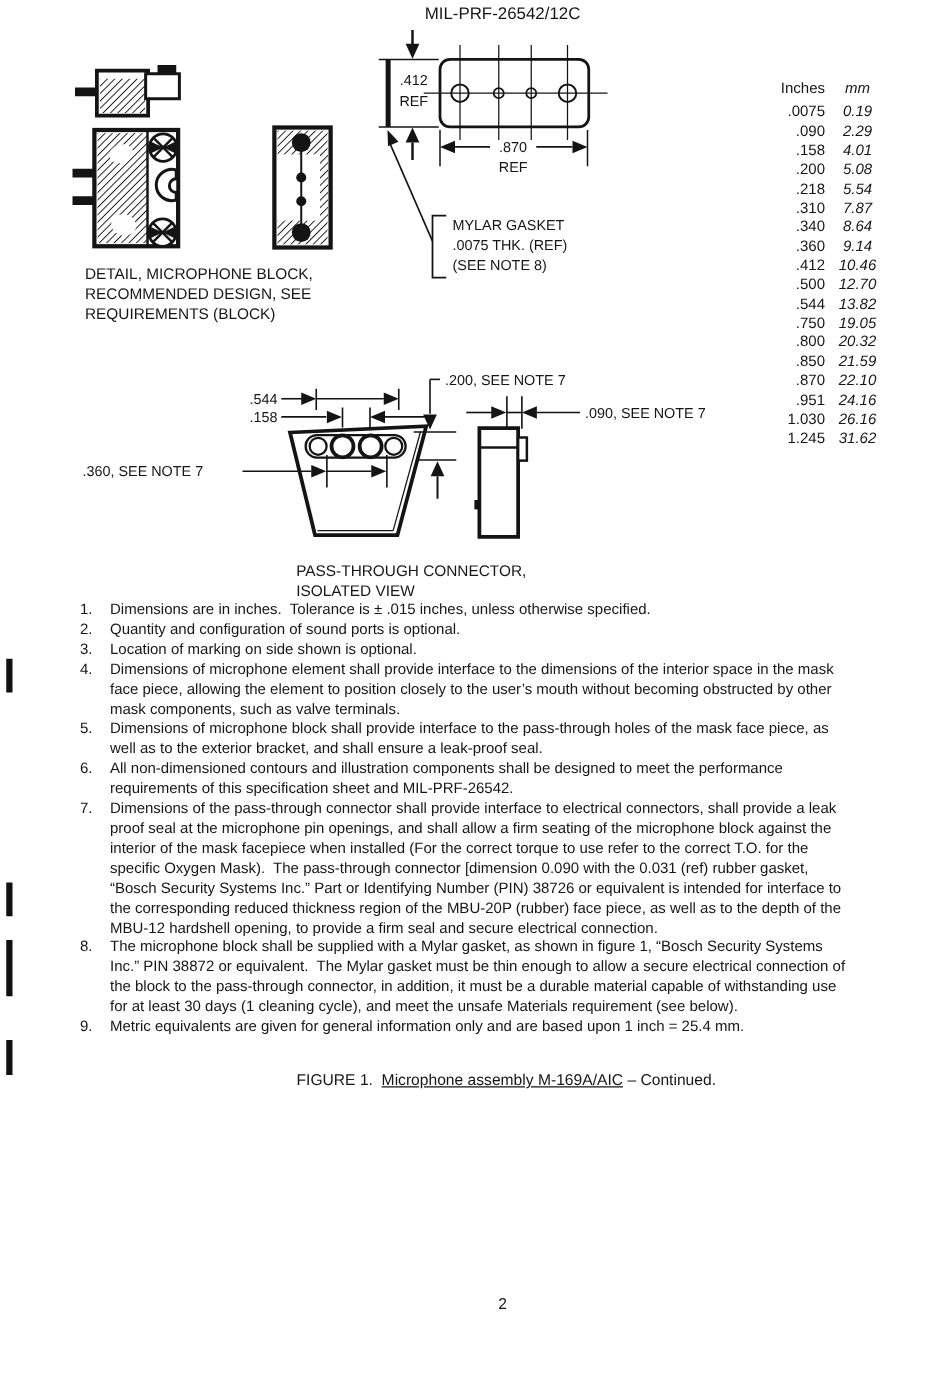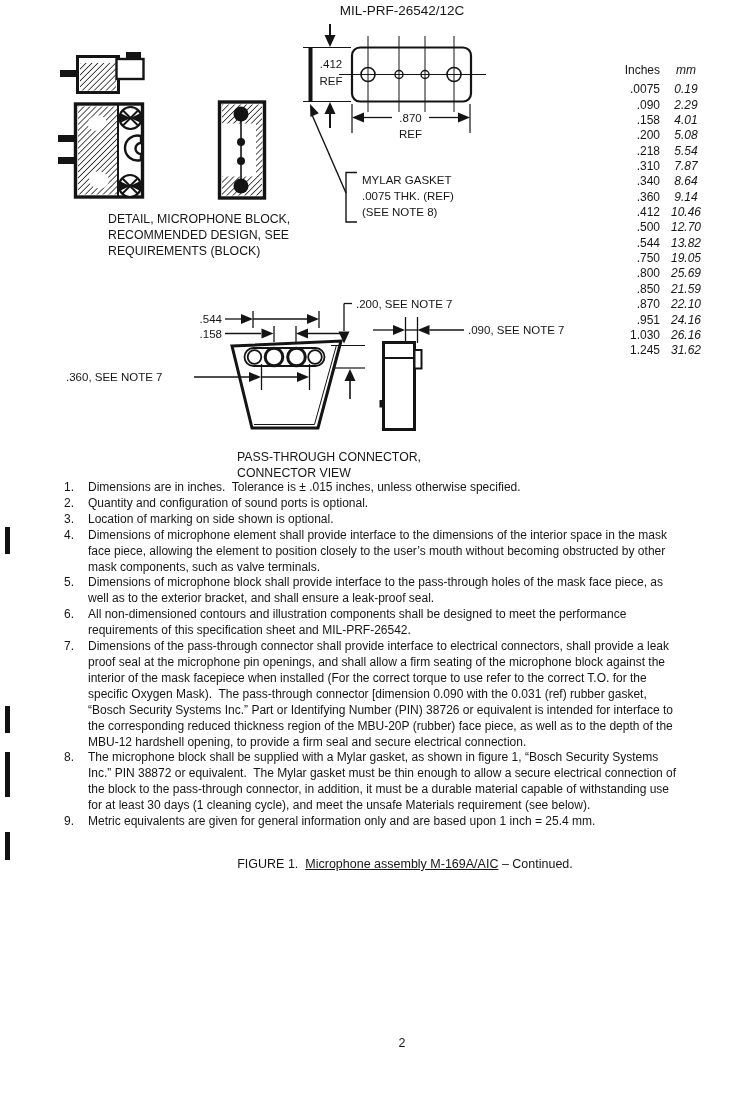--- a/index.html
+++ b/index.html
@@ -9,21 +9,21 @@
   .center-x{transform:translateX(-50%);}
   #doc-title{top:3px;left:402px;font-size:13.5px;white-space:nowrap;}
   
   #conv-table{left:598px;top:63px;font-size:12px;line-height:15.35px;}
   #conv-table .trow{display:flex;}
   #conv-table .c1{width:62px;text-align:right;}
   #conv-table .c2{width:52px;text-align:center;font-style:italic;}
   #conv-table .thead{margin-bottom:4px;}
   
   .draw-caption{font-size:12.3px;line-height:16px;white-space:nowrap;}
-  #detail-caption{left:68px;top:211px;margin-left:40px;}
+  #detail-caption{left:68px;top:211px;}
   #connector-caption{left:237px;top:449px;}
   
   #notes{left:50px;top:480px;width:668px;font-size:12px;line-height:15.9px;}
   #notes .note-item{display:flex;margin-left:14px;}
   #notes .note-num{width:24px;flex:none;}
   #notes .note-text{white-space:pre-wrap;width:640px;}
   
   .change-bar{left:5px;width:5px;background:#111;}
   
   #figure-caption{left:405px;top:857px;font-size:12.5px;white-space:nowrap;}
@@ -237,21 +237,21 @@
   <div class="trow">
       <div class="c1">.544</div>
       <div class="c2">13.82</div>
     </div>
   <div class="trow">
       <div class="c1">.750</div>
       <div class="c2">19.05</div>
     </div>
   <div class="trow">
       <div class="c1">.800</div>
-      <div class="c2">25.69</div>
+      <div class="c2">20.32</div>
     </div>
   <div class="trow">
       <div class="c1">.850</div>
       <div class="c2">21.59</div>
     </div>
   <div class="trow">
       <div class="c1">.870</div>
       <div class="c2">22.10</div>
     </div>
   <div class="trow">
@@ -268,21 +268,21 @@
     </div>
 </div>
 
 <div id="detail-caption" class="abs draw-caption">
   <div>DETAIL, MICROPHONE BLOCK,</div>
   <div>RECOMMENDED DESIGN, SEE</div>
   <div>REQUIREMENTS (BLOCK)</div>
 </div>
 <div id="connector-caption" class="abs draw-caption">
   <div>PASS-THROUGH CONNECTOR,</div>
-  <div>CONNECTOR VIEW</div>
+  <div>ISOLATED VIEW</div>
 </div>
 
 <div id="notes" class="abs">
   <div class="note-item">
       <div class="note-num">1.</div>
       <div class="note-text">Dimensions are in inches.  Tolerance is ± .015 inches, unless otherwise specified.</div>
     </div>
   <div class="note-item">
       <div class="note-num">2.</div>
       <div class="note-text">Quantity and configuration of sound ports is optional.</div>

